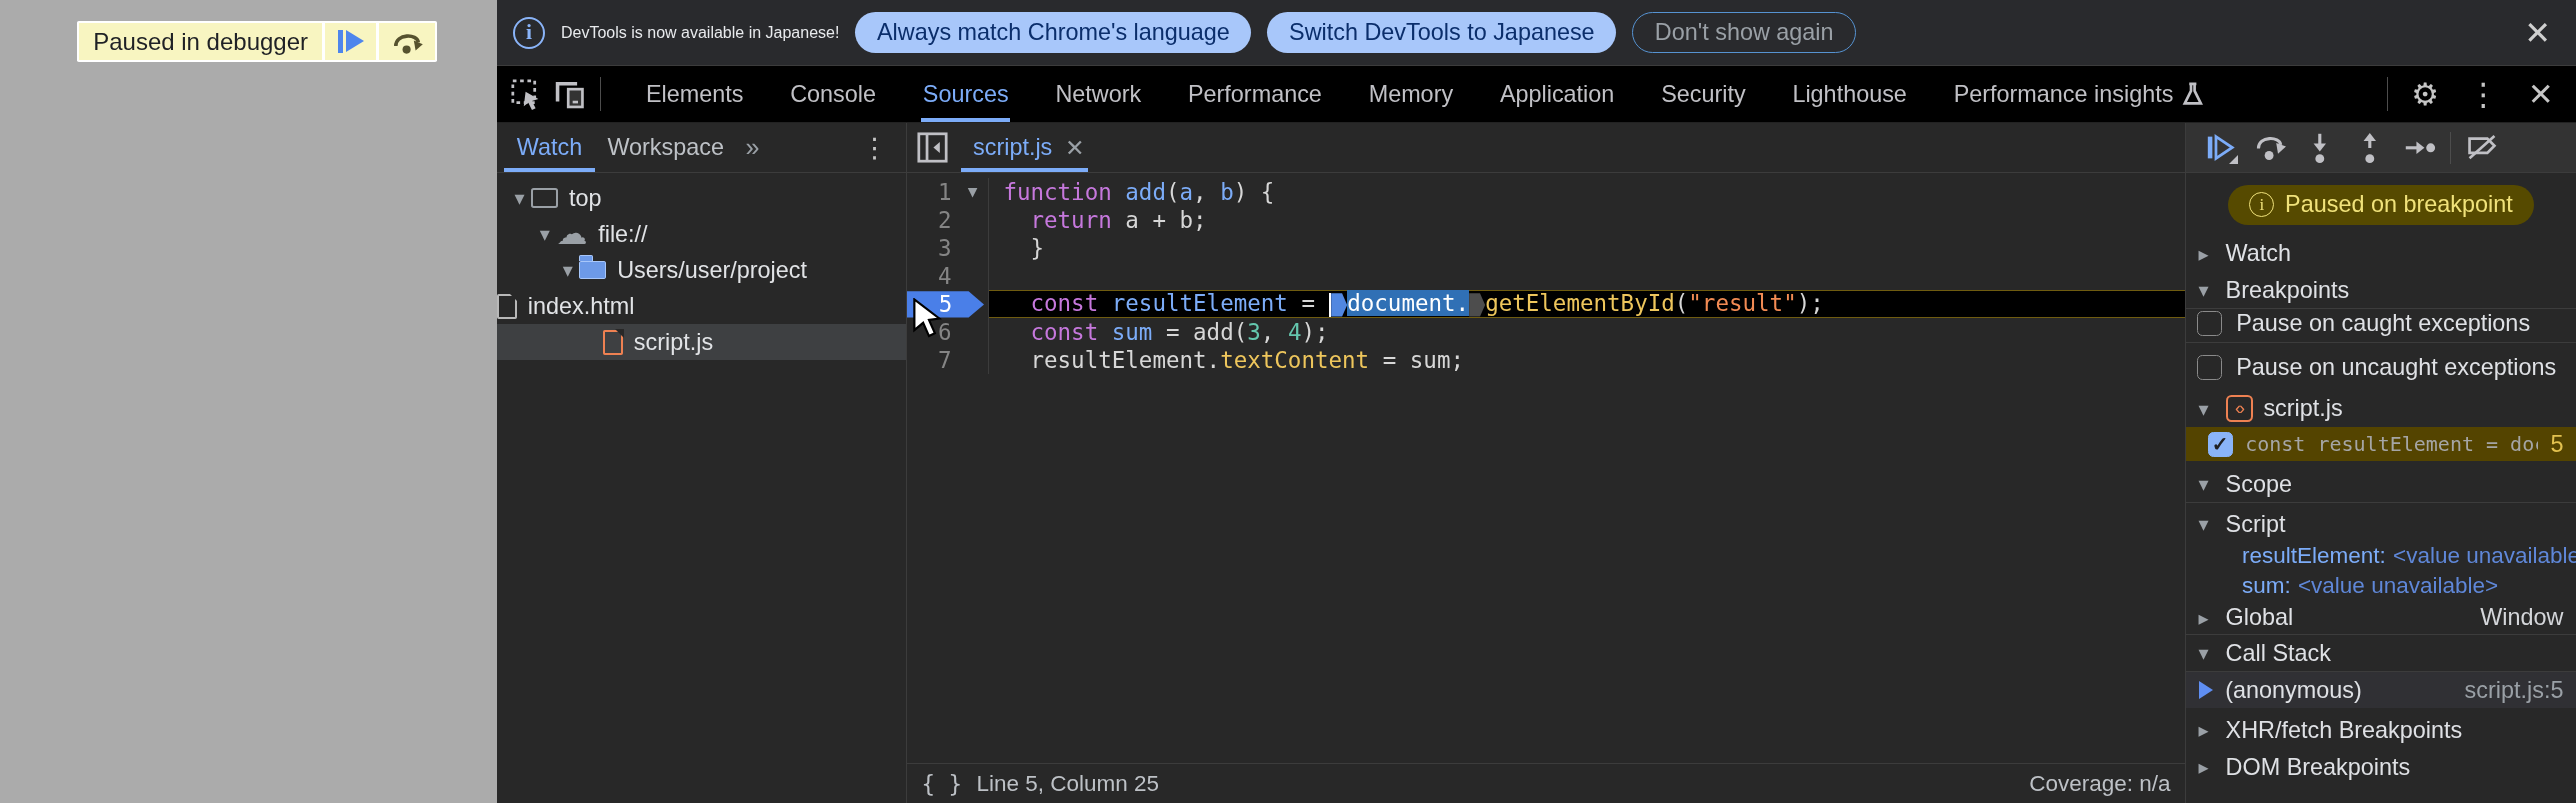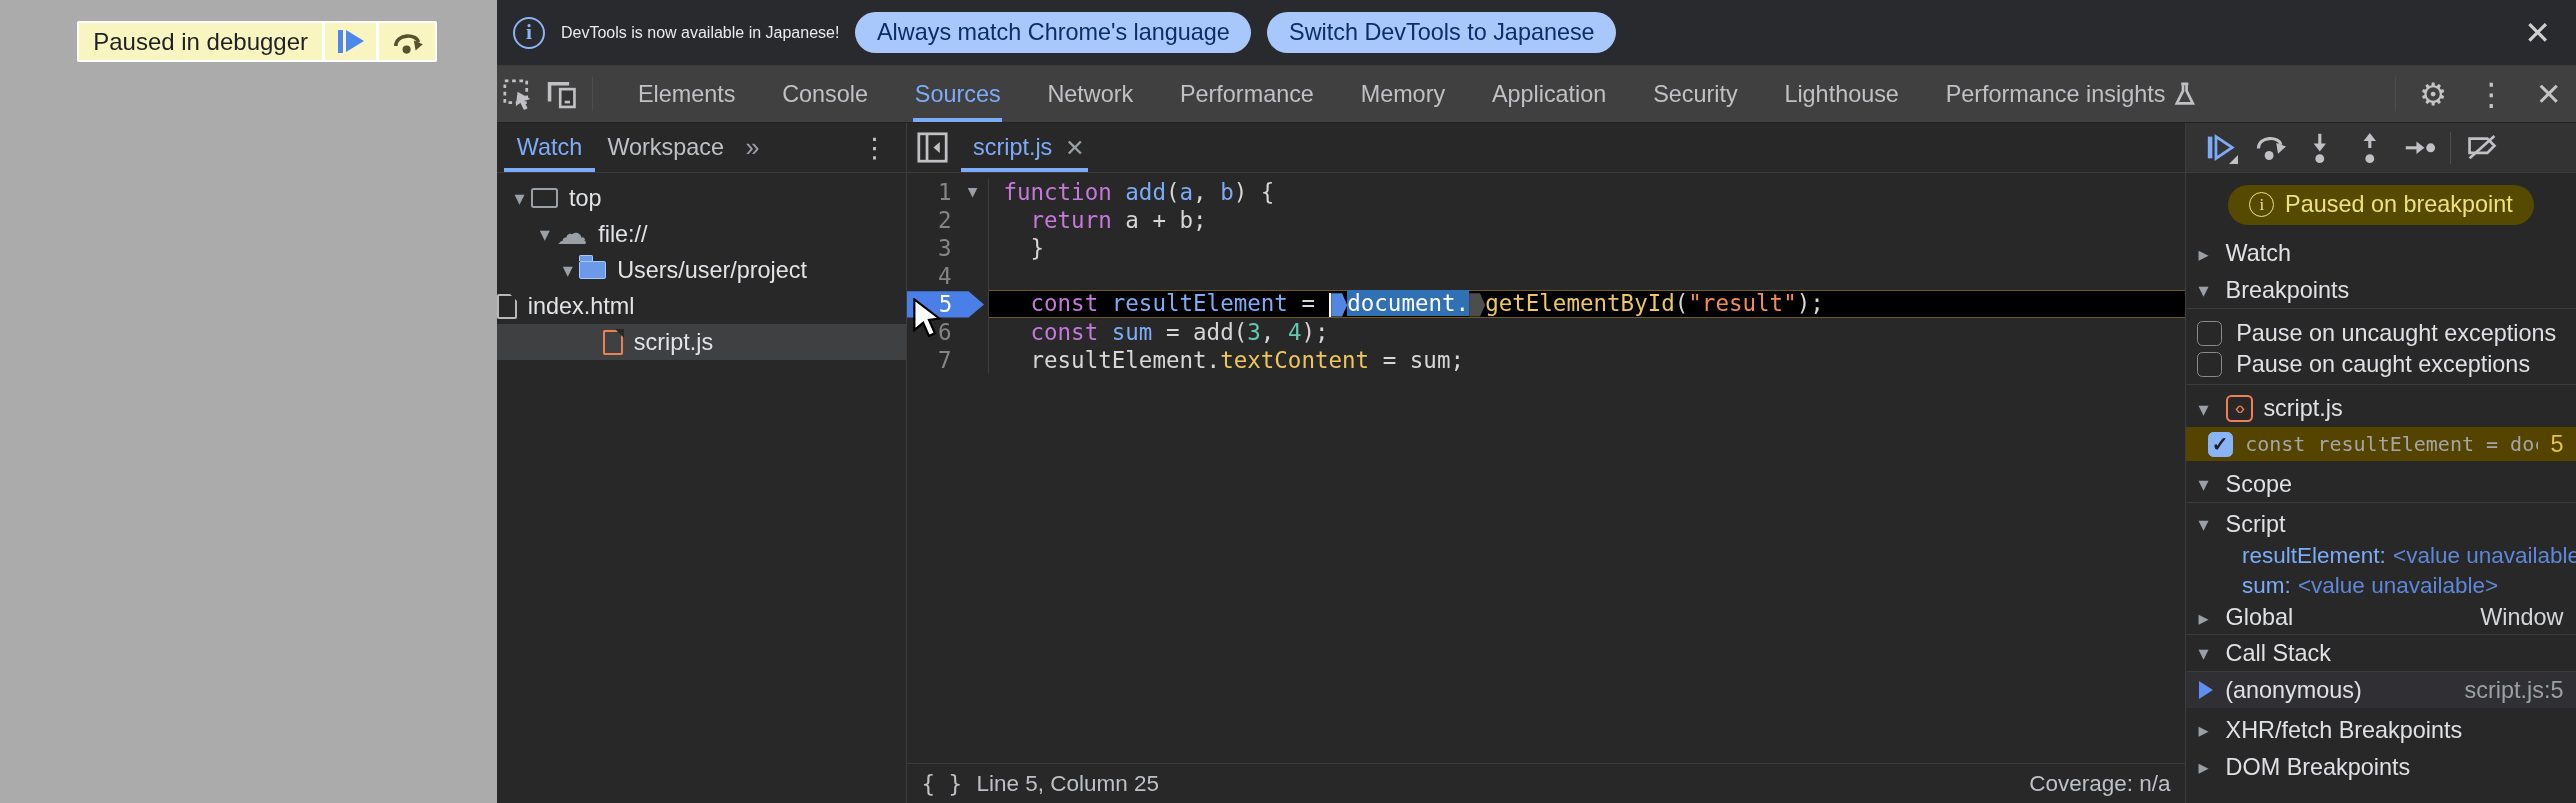--- a/index.html
+++ b/index.html
@@ -22,21 +22,21 @@
   
   .infobar { height:66px; background:#292a2d; border-bottom:0.9px solid #3c3c3c; display:flex; align-items:center; padding:0 16px; gap:16px; }
   .info-icon { width:32px; height:32px; border:2.7px solid #8ab4f8; border-radius:50%; color:#8ab4f8; font-size:21.6px; font-weight:bold; display:flex; align-items:center; justify-content:center; flex:none; font-family:"Liberation Serif", serif; }
   .infobar-msg { font-size:16px; color:#e8eaed; white-space:nowrap; }
   .pill { height:41px; border-radius:21px; display:flex; align-items:center; padding:0 21.6px; font-size:23.4px; white-space:nowrap; cursor:pointer; }
   .pill.filled { background:#a8c7fa; color:#0b2e6b; }
   .pill.outline { background:transparent; border:1.8px solid #5693d2; color:#9aa0a6; }
   .infobar-close { margin-left:auto; color:#cfcfcf; font-size:32px; cursor:pointer; padding:0 9px; }
 
   
-  .main-toolbar { height:57px; background:#404040; border-bottom:0.9px solid #222; display:flex; align-items:center; padding:0 0; }
+  .main-toolbar { height:57px; background:#000000; border-bottom:0.9px solid #222; display:flex; align-items:center; padding:0 8px; }
   .tb-icon { width:43px; height:40px; display:flex; align-items:center; justify-content:center; cursor:pointer; color:#c0c0c5; }
   .tb-sep { width:0.9px; height:34px; background:#4d4d4d; margin:0 9px; }
   .tabs { display:flex; align-items:center; height:100%; margin-left:12.6px; }
   .tab { position:relative; height:100%; display:flex; align-items:center; padding:0 23.4px; font-size:23.4px; color:#c0c0c5; cursor:pointer; white-space:nowrap; }
   .tab.active { color:#7cacf8; }
   .tab.active::after { content:""; position:absolute; left:21.6px; right:21.6px; bottom:0; height:4.5px; background:#7cacf8; }
   .tab .flask { margin-left:9px; }
   .toolbar-right { margin-left:auto; display:flex; align-items:center; }
   .glyph-btn { font-size:31px; color:#c5c5c5; padding:0 14.4px; cursor:pointer; }
 
@@ -147,20 +147,21 @@
     </div>
   </div>
 
   <div class="devtools">
 
     <div class="infobar">
       <div class="info-icon">i</div>
       <div class="infobar-msg">DevTools is now available in Japanese!</div>
       <button class="pill filled" style="border:none">Always match Chrome's language</button>
       <button class="pill filled" style="border:none">Switch DevTools to Japanese</button>
+      <button class="pill outline">Don't show again</button>
       <div class="infobar-close">✕</div>
     </div>
 
     <div class="main-toolbar">
       <div class="tb-icon">
         <svg class="icon" width="31" height="31" viewBox="0 0 34 34">
           <rect x="2" y="2" width="24" height="24" fill="none" stroke="#c0c0c5" stroke-width="3" stroke-dasharray="4 4"></rect>
           <path d="M16 14 L30 22 L23 24 L27 32 L23 34 L19 26 L14 30 Z" fill="#c0c0c5"></path>
         </svg>
       </div>
@@ -352,27 +353,27 @@
         </div>
 
         <div class="sec-row">
           <span class="arrow">▸</span>
           <span>Watch</span>
         </div>
         <div class="sec-row b-bot">
           <span class="arrow">▾</span>
           <span>Breakpoints</span>
         </div>
+        <div class="chk-row b-bot" style="padding-bottom:5.4px">
+          <span class="checkbox"></span>
+          <span>Pause on caught exceptions</span>
+        </div>
         <div class="chk-row" style="margin-top:7.2px">
           <span class="checkbox"></span>
           <span>Pause on uncaught exceptions</span>
-        </div>
-        <div class="chk-row b-bot" style="padding-bottom:5.4px">
-          <span class="checkbox"></span>
-          <span>Pause on caught exceptions</span>
         </div>
         <div class="sec-row" style="margin-top:5.4px">
           <span class="arrow">▾</span>
           <span class="src-icon">‹›</span>
           <span class="lbl">script.js</span>
         </div>
         <div class="bp-entry">
           <span class="checkbox checked">✓</span>
           <span class="snippet">const resultElement = doc⋯</span>
           <span class="lineno">5</span>

